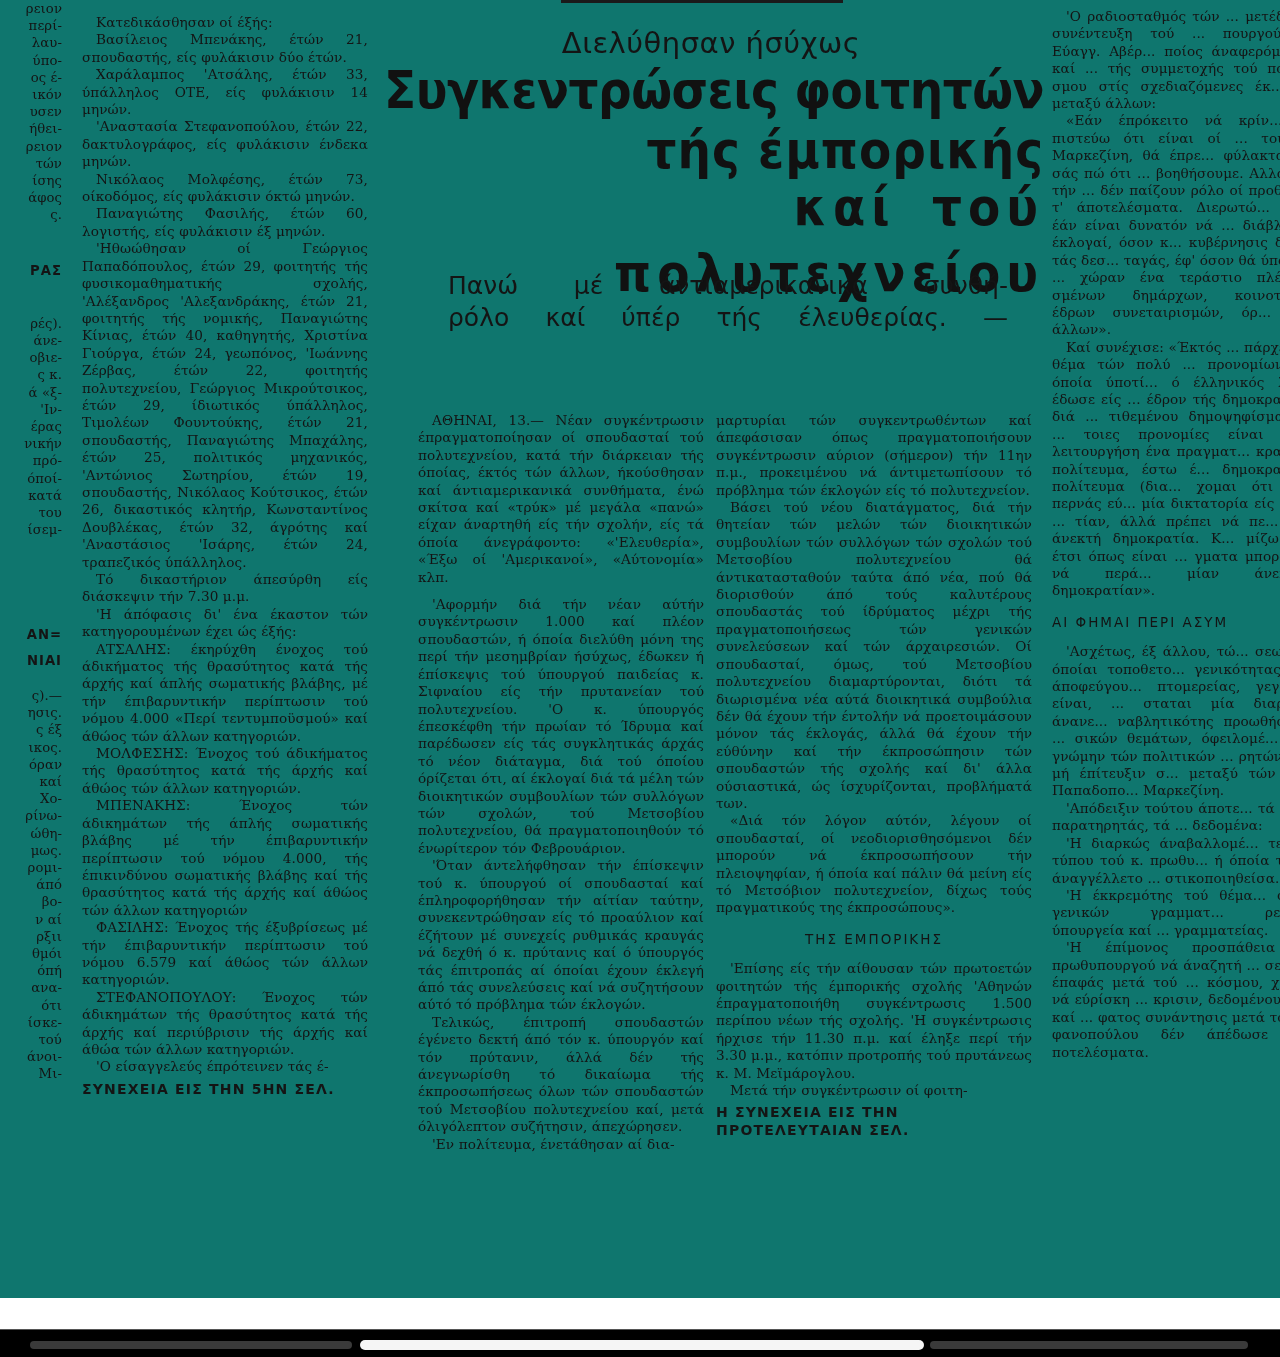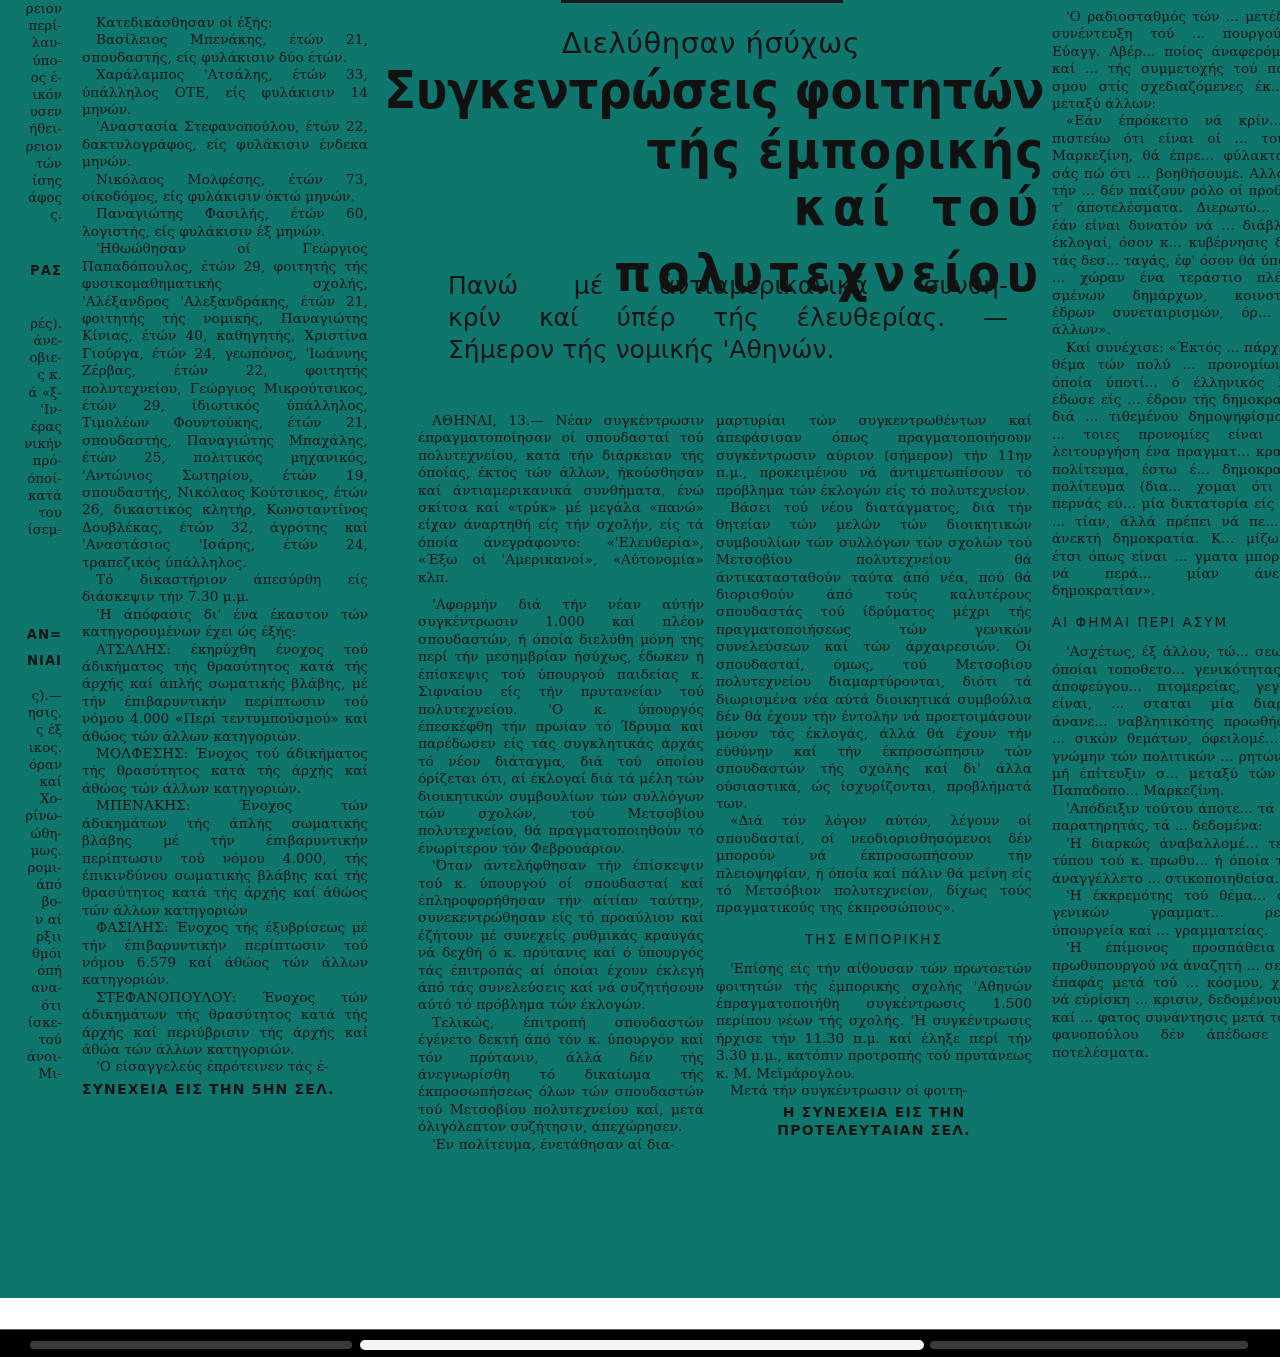--- a/index.html
+++ b/index.html
@@ -27,21 +27,21 @@
   .kicker { position: absolute; top: 12px; left: 0; width: 666px; text-align: center; font-family: "DejaVu Sans", sans-serif; font-size: 29px; letter-spacing: 0.5px; margin-top: 14px; }
   .headline { position: absolute; top: 60px; left: 0; width: 666px; text-align: right; font-family: "DejaVu Sans", sans-serif; font-weight: bold; color: #111; }
   .headline .h1 { font-size: 47px; line-height: 60px; letter-spacing: -0.5px; transform: scaleY(1.1); }
   .headline .h2 { font-size: 47px; line-height: 60px; letter-spacing: 1px; transform: scaleY(1.1); }
   .headline .h3 { font-size: 47px; line-height: 60px; letter-spacing: 6px; word-spacing: 14px; transform: scaleY(1.1); }
   .deck { position: absolute; top: 270px; left: 70px; width: 560px; font-family: "DejaVu Sans", sans-serif; font-size: 25px; line-height: 32px; text-align: justify; }
   .deck .line { text-align-last: justify; }
   .col2 { left: 418px; width: 286px; top: 412px; }
   .col3 { left: 716px; width: 316px; top: 412px; }
   .col3 .subhead { text-align: center; }
-  .col3 .bold-foot { text-align: center; }
+  .col3 .bold-foot { text-align: left; }
 
   
   .col4 { left: 1052px; width: 260px; top: 8px; }
   .col4 .subhead2 { font-family: "DejaVu Sans", sans-serif; font-size: 13.5px; letter-spacing: 2px; margin: 14px 0 12px; white-space: nowrap; }
 
   .edge-head { font-family: "DejaVu Sans", sans-serif; font-weight: bold; letter-spacing: 1px; }
 
   
   .viewer-bar { position: absolute; left: 0; top: 1329px; width: 1280px; height: 28px; background: #000; border-top: 1px solid #555; }
   .scroll-track { position: absolute; top: 11px; height: 8px; border-radius: 4px; background: #3a3a3a; }
@@ -140,22 +140,21 @@
   <div class="center">
     <div class="topbar"></div>
     <div class="kicker">Διελύθησαν ήσύχως</div>
     <div class="headline">
       <div class="h1">Συγκεντρώσεις φοιτητών</div>
       <div class="h2">τής έμπορικής</div>
       <div class="h3">καί τού πολυτεχνείου</div>
     </div>
     <div class="deck">
       <div class="line">Πανώ μέ άντιαμερικανικά συνθή-</div>
-      <div class="line">κρίν καί ύπέρ τής έλευθερίας. —</div>
-      <div>Σήμερον τής νομικής 'Αθηνών.</div>
+      <div class="line">ρόλο καί ύπέρ τής έλευθερίας. —</div>
     </div>
   </div>
 
   <div class="col col2">
     <p>ΑΘΗΝΑΙ, 13.— Νέαν συγκέντρωσιν έπραγματοποίησαν οί σπουδασταί τού πολυτεχνείου, κατά τήν διάρκειαν τής όποίας, έκτός τών άλλων, ήκούσθησαν καί άντιαμερικανικά συνθήματα, ένώ σκίτσα καί «τρύκ» μέ μεγάλα «πανώ» είχαν άναρτηθή είς τήν σχολήν, είς τά όποία άνεγράφοντο: «'Ελευθερία», «Έξω οί 'Αμερικανοί», «Αύτονομία» κλπ.</p>
     <p style="margin-top:10px">'Αφορμήν διά τήν νέαν αύτήν συγκέντρωσιν 1.000 καί πλέον σπουδαστών, ή όποία διελύθη μόνη της περί τήν μεσημβρίαν ήσύχως, έδωκεν ή έπίσκεψις τού ύπουργού παιδείας κ. Σιφναίου είς τήν πρυτανείαν τού πολυτεχνείου. 'Ο κ. ύπουργός έπεσκέφθη τήν πρωίαν τό Ίδρυμα καί παρέδωσεν είς τάς συγκλητικάς άρχάς τό νέον διάταγμα, διά τού όποίου όρίζεται ότι, αί έκλογαί διά τά μέλη τών διοικητικών συμβουλίων τών συλλόγων τών σχολών, τού Μετσοβίου πολυτεχνείου, θά πραγματοποιηθούν τό ένωρίτερον τόν Φεβρουάριον.</p>
     <p>'Όταν άντελήφθησαν τήν έπίσκεψιν τού κ. ύπουργού οί σπουδασταί καί έπληροφορήθησαν τήν αίτίαν ταύτην, συνεκεντρώθησαν είς τό προαύλιον καί έζήτουν μέ συνεχείς ρυθμικάς κραυγάς νά δεχθή ό κ. πρύτανις καί ό ύπουργός τάς έπιτροπάς αί όποίαι έχουν έκλεγή άπό τάς συνελεύσεις καί νά συζητήσουν αύτό τό πρόβλημα τών έκλογών.</p>
     <p>Τελικώς, έπιτροπή σπουδαστών έγένετο δεκτή άπό τόν κ. ύπουργόν καί τόν πρύτανιν, άλλά δέν τής άνεγνωρίσθη τό δικαίωμα τής έκπροσωπήσεως όλων τών σπουδαστών τού Μετσοβίου πολυτεχνείου καί, μετά όλιγόλεπτον συζήτησιν, άπεχώρησεν.</p>
     <p>'Εν πολίτευμα, ένετάθησαν αί δια-</p>
   </div>

